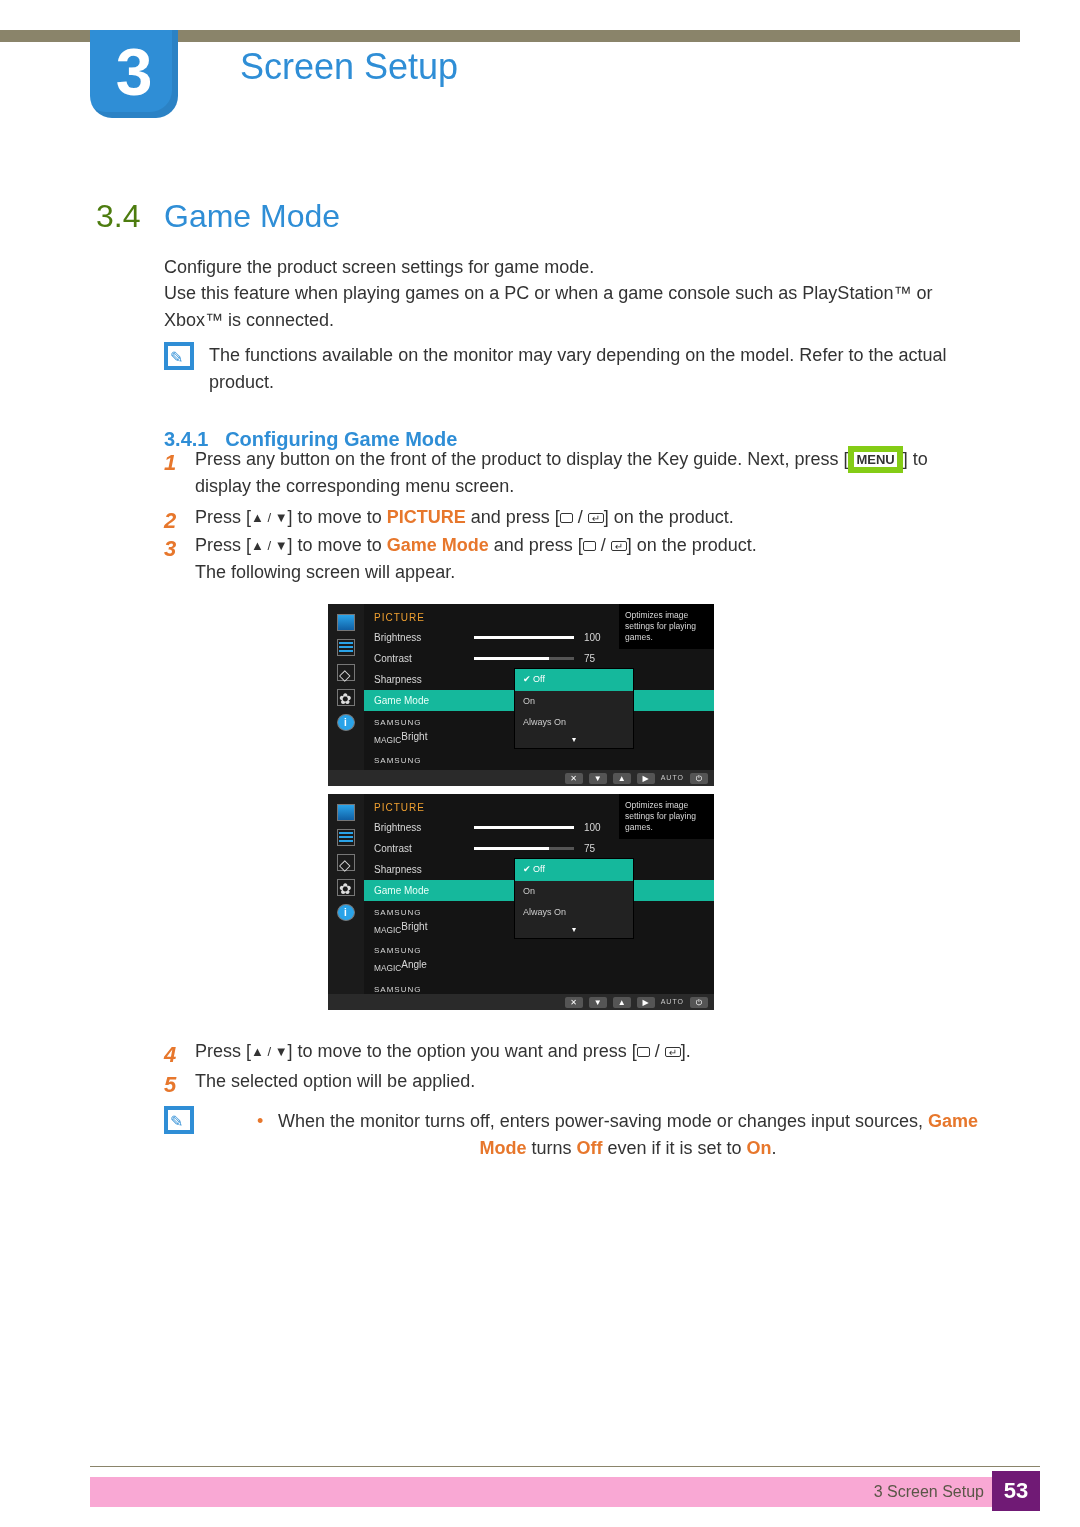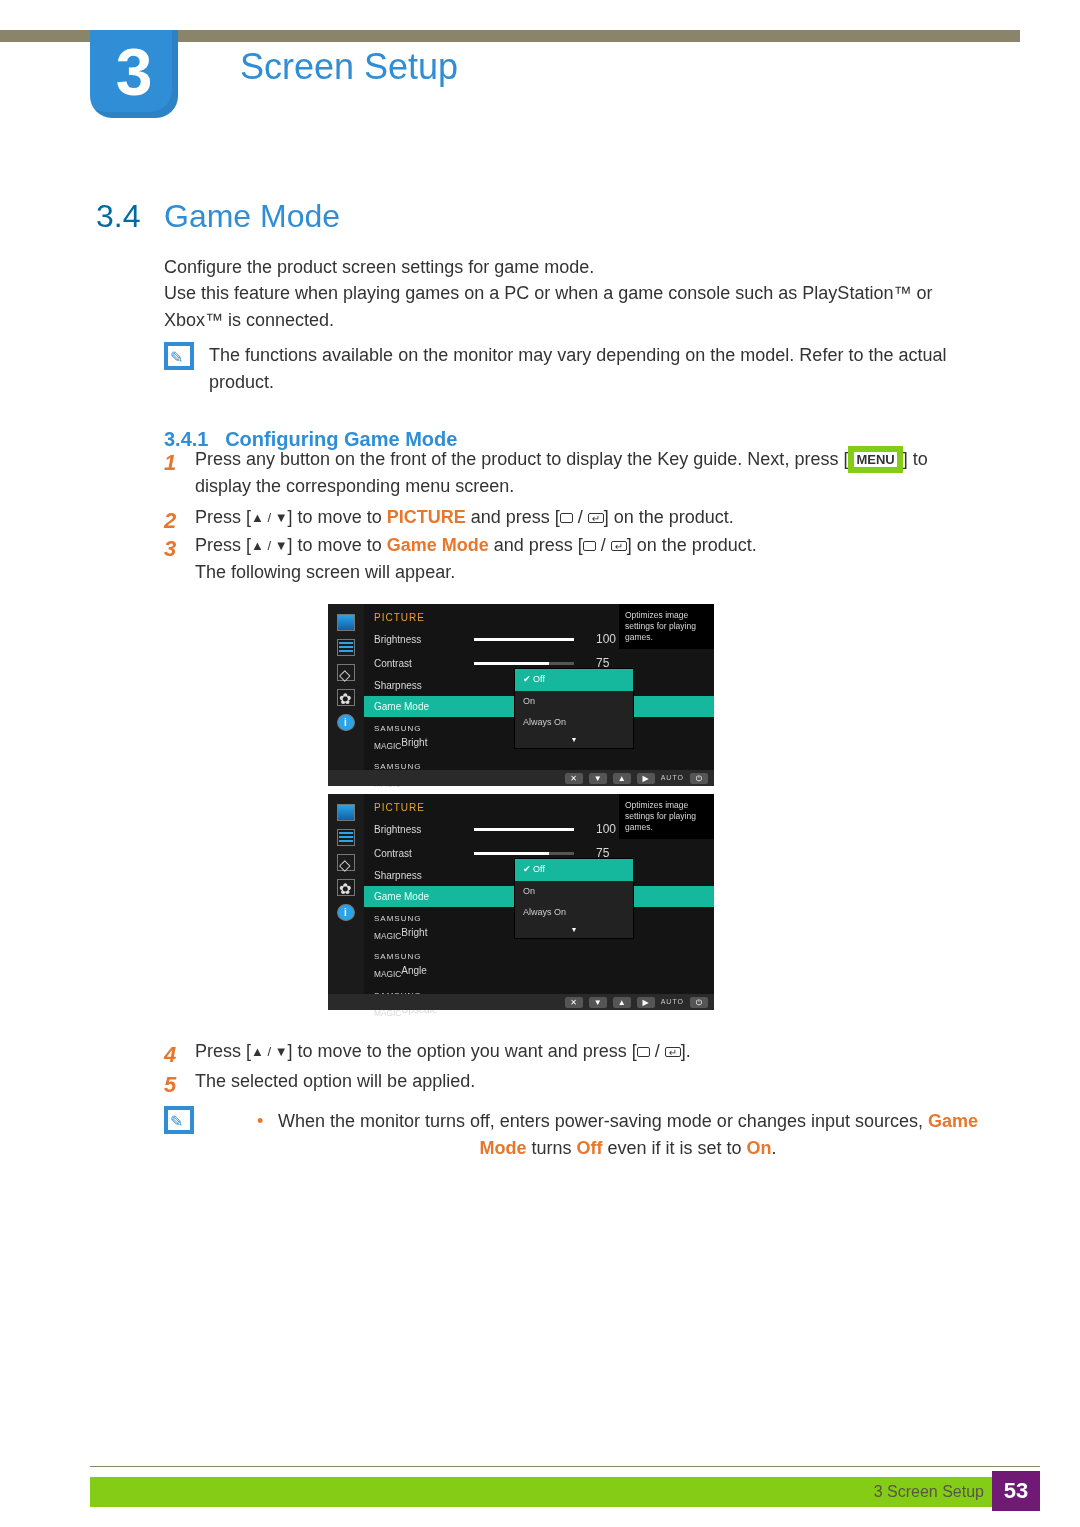--- a/index.html
+++ b/index.html
@@ -40,21 +40,21 @@
     position: absolute;
     top: 40px; left: 200px;
     color: #2f8ed6;
     font-size: 36px;
     font-weight: normal;
     margin-left: 40px;
   }
   .section-num {
     position: absolute;
     top: 192px; left: 96px;
-    color: #0369a1;
+    color: #4d7c0f;
     font-size: 32px;
   }
   .section-title {
     position: absolute;
     top: 192px; left: 164px;
     color: #2f8ed6;
     font-size: 32px;
   }
   .body-text {
     position: absolute;
@@ -166,21 +166,21 @@
 
   .osd-main {
     position:absolute; left:36px; right:0; top:0; bottom:0;
     background:#141414;
   }
   .osd-title { color:#f0a030; font-size:10px; padding:6px 10px 2px; letter-spacing:1px;}
   .osd-row { display:flex; align-items:center; padding:3px 10px; }
   .osd-label { width:100px; }
   .bar-track { width:100px; height:3px; background:#555; position:relative; }
   .bar-fill { position:absolute; left:0; top:0; bottom:0; background:#fff; }
-  .bar-val { margin-left:22px; font-size:12px;}
+  .bar-val { margin-left:10px; font-size:10px;}
   .osd-row.hl { background:#15b89c; color:#e8fff8; }
   .magic { font-size:8px; letter-spacing:1px;}
   .osd-right {
     position:absolute; right:0; top:0; width:95px; padding:6px; font-size:8.5px;
     background:#000; line-height:1.3;
   }
   .osd-popup {
     position:absolute; left:150px; top:64px; width:120px;
     background:#222; border:1px solid #000;
   }
@@ -210,21 +210,21 @@
   .bullet-list li::before { content:"•"; color:#e7772c; position:absolute; left:4px; top:0; font-size:18px;}
 
   
   .footer-line {
     position:absolute;
     left:90px; right:40px; bottom:60px;
     border-top:1px solid #8a846a;
   }
   .footer-bar {
     position:absolute; bottom:20px; left:90px; right:40px; height:30px;
-    background:#84cc16;
+    background:#f9a8d4;
     text-align:right;
     line-height:30px;
     padding-right:56px;
     color:#5a5647;
     font-size:16px;
   }
   .page-badge {
     position:absolute; bottom:16px; right:40px;
     width:48px; height:40px;
     background:#701a75;

